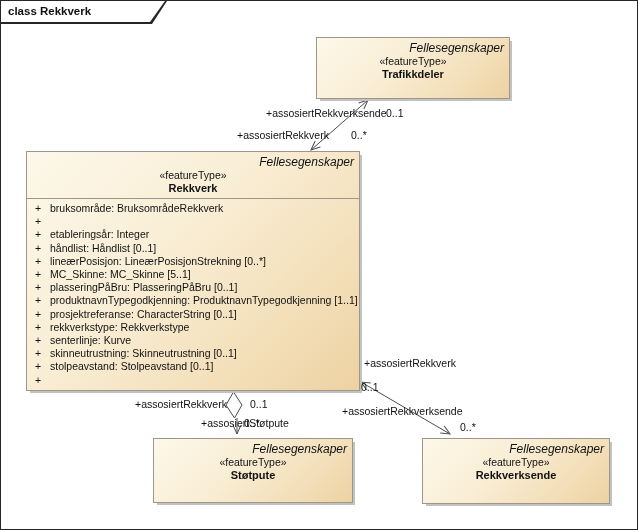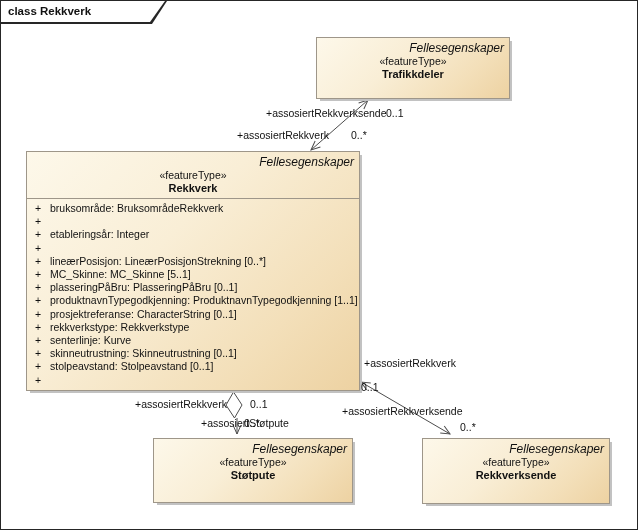--- a/index.html
+++ b/index.html
@@ -68,20 +68,21 @@
         </li>
       <li class="attr">
           <span class="vis">+</span>
         </li>
       <li class="attr">
           <span class="vis">+</span>
           <span>etableringsår: Integer</span>
         </li>
       <li class="attr">
           <span class="vis">+</span>
+          <span>håndlist: Håndlist [0..1]</span>
         </li>
       <li class="attr">
           <span class="vis">+</span>
           <span>lineærPosisjon: LineærPosisjonStrekning [0..*]</span>
         </li>
       <li class="attr">
           <span class="vis">+</span>
           <span>MC_Skinne: MC_Skinne [5..1]</span>
         </li>
       <li class="attr">

